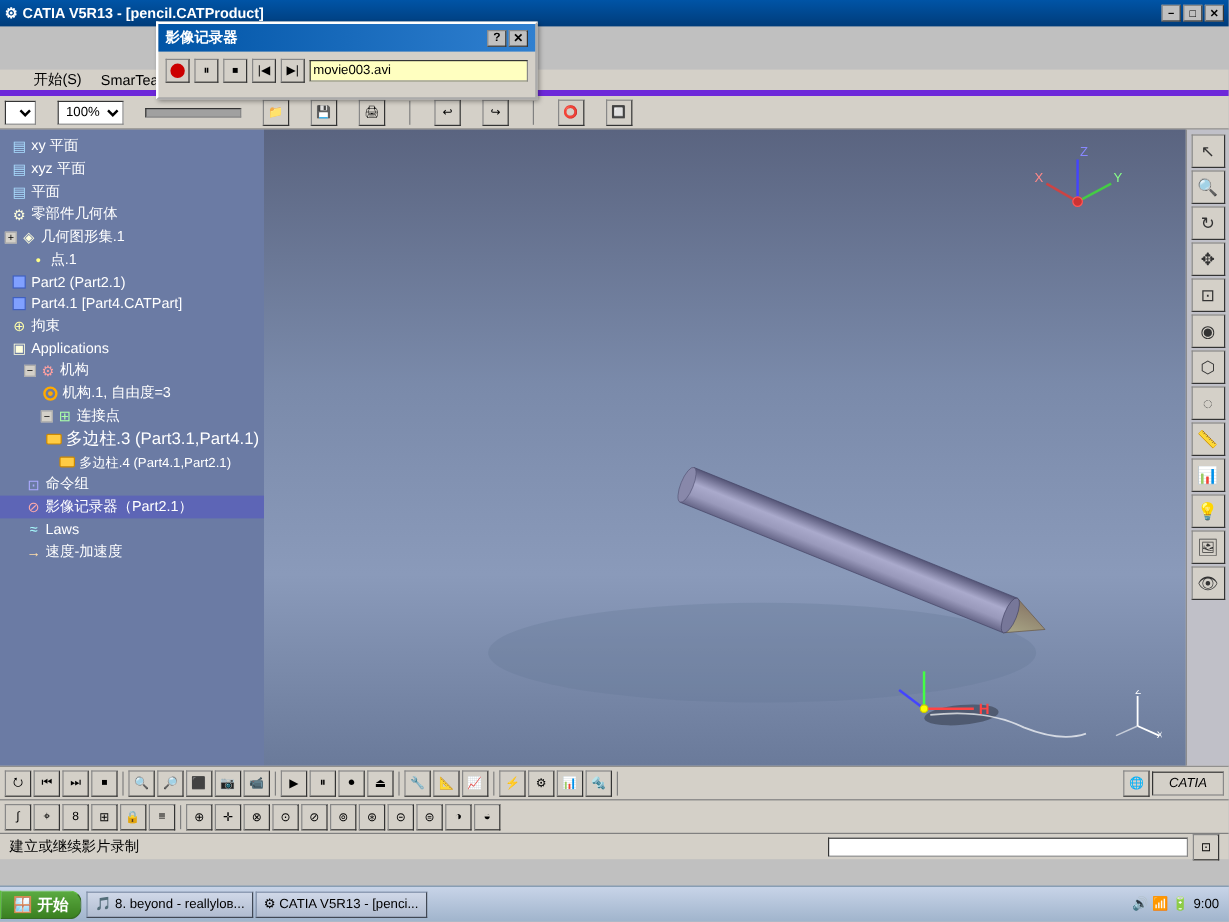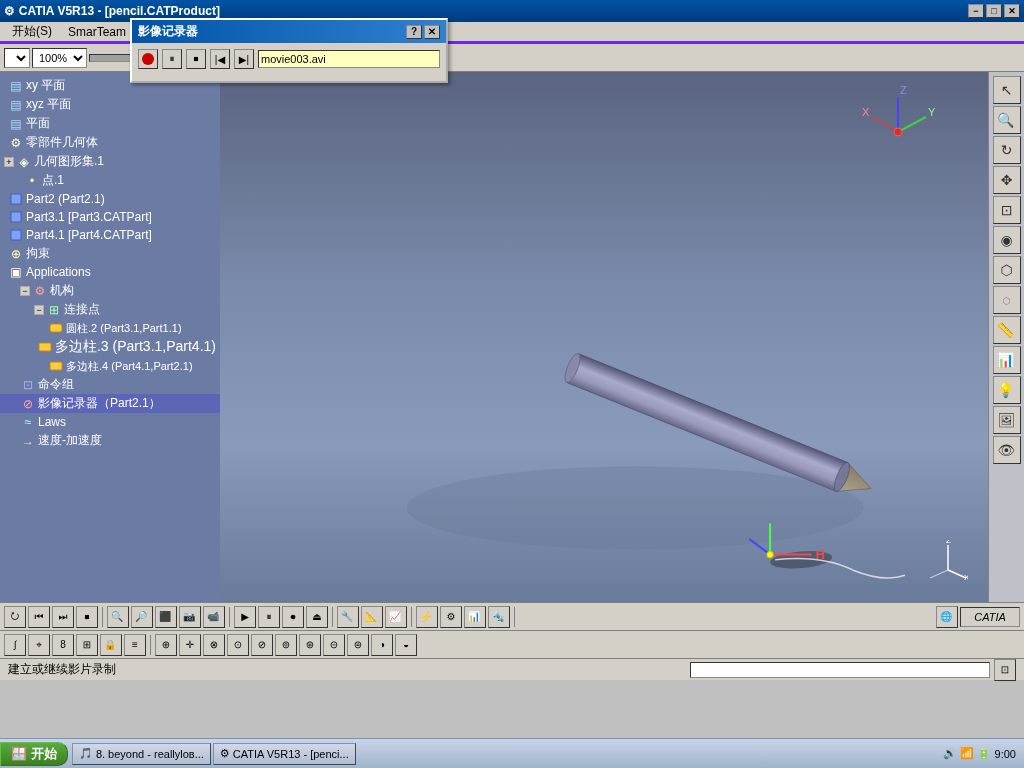--- a/index.html
+++ b/index.html
@@ -28,38 +28,39 @@
       cursor: pointer;
       color: black;
     }
 
     
     .menu-bar {
       background: #d4d0c8;
       height: 22px;
       display: flex;
       align-items: center;
-      padding: 0 4px;
-      border-bottom: 3px solid #6d28d9;
+      padding: 0 20px;
+      border-bottom: 5px solid #6d28d9;
+      margin-top: 36px;
     }
     .menu-item {
       padding: 2px 8px;
       font-size: 12px;
       cursor: pointer;
       color: black;
     }
 
     
     .toolbar-area {
       background: #d4d0c8;
       height: 28px;
       display: flex;
       align-items: center;
       padding: 0 4px;
-      gap: 2px;
+      gap: 18px;
       border-bottom: 1px solid #808080;
     }
     .toolbar-btn {
       width: 22px; height: 22px;
       background: #d4d0c8;
       border: 1px outset #888;
       display: flex; align-items: center; justify-content: center;
       cursor: pointer;
       font-size: 10px;
     }
@@ -436,29 +437,20 @@
     <div class="tree-item">
       <span style="width:4px"></span>
       <span class="tree-icon" style="font-size:10px;">
         <svg width="14" height="14">
             <rect x="2" y="2" width="10" height="10" fill="#80a0ff" stroke="#4060c0" stroke-width="1"></rect>
           </svg>
       </span>
       <span>Part2 (Part2.1)</span>
     </div>
 
-    <div class="tree-item">
-      <span style="width:4px"></span>
-      <span class="tree-icon">
-        <svg width="14" height="14">
-            <rect x="2" y="2" width="10" height="10" fill="#80a0ff" stroke="#4060c0" stroke-width="1"></rect>
-          </svg>
-      </span>
-      <span>Part3.1 [Part3.CATPart]</span>
-    </div>
 
     <div class="tree-item">
       <span style="width:4px"></span>
       <span class="tree-icon">
         <svg width="14" height="14">
             <rect x="2" y="2" width="10" height="10" fill="#80a0ff" stroke="#4060c0" stroke-width="1"></rect>
           </svg>
       </span>
       <span>Part4.1 [Part4.CATPart]</span>
     </div>
@@ -475,37 +467,38 @@
       <span>Applications</span>
     </div>
 
     <div class="tree-item">
       <span style="width:16px"></span>
       <span class="expand-btn">−</span>
       <span class="tree-icon" style="color:#ffa0a0;">⚙</span>
       <span>机构</span>
     </div>
 
+    <div class="tree-item">
+      <span style="width:30px"></span>
+      <span class="tree-icon">
+        <svg width="14" height="14">
+            <circle cx="7" cy="7" r="5" fill="none" stroke="#ffaa00" stroke-width="2"></circle>
+            <circle cx="7" cy="7" r="2" fill="#ffaa00"></circle>
+          </svg>
+      </span>
+      <span>机构.1, 自由度=3</span>
+    </div>
 
     <div class="tree-item">
       <span style="width:30px"></span>
       <span class="expand-btn">−</span>
       <span class="tree-icon" style="color:#aaffaa;">⊞</span>
       <span>连接点</span>
     </div>
 
-    <div class="tree-item">
-      <span style="width:44px"></span>
-      <span class="tree-icon">
-        <svg width="14" height="14">
-            <rect x="1" y="3" width="12" height="8" rx="2" fill="#ffcc44" stroke="#cc8800" stroke-width="1"></rect>
-          </svg>
-      </span>
-      <span style="font-size:11px;">圆柱.2 (Part3.1,Part1.1)</span>
-    </div>
 
     <div class="tree-item">
       <span style="width:44px"></span>
       <span class="tree-icon">
         <svg width="14" height="14">
             <rect x="1" y="3" width="12" height="8" rx="1" fill="#ffcc44" stroke="#cc8800" stroke-width="1"></rect>
           </svg>
       </span>
       <span style="font-size:14px;">多边柱.3 (Part3.1,Part4.1)</span>
     </div>

